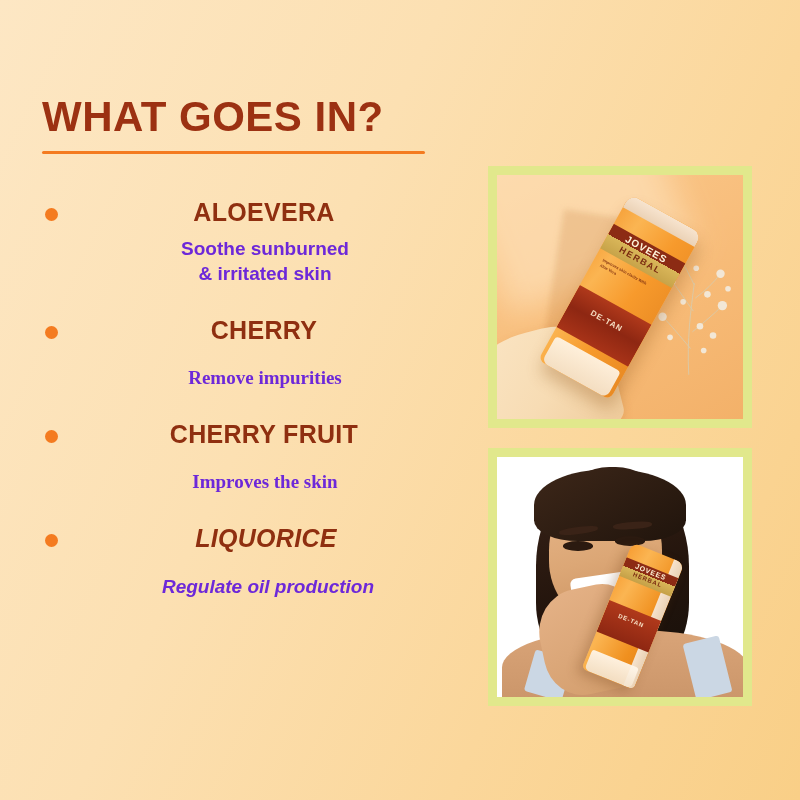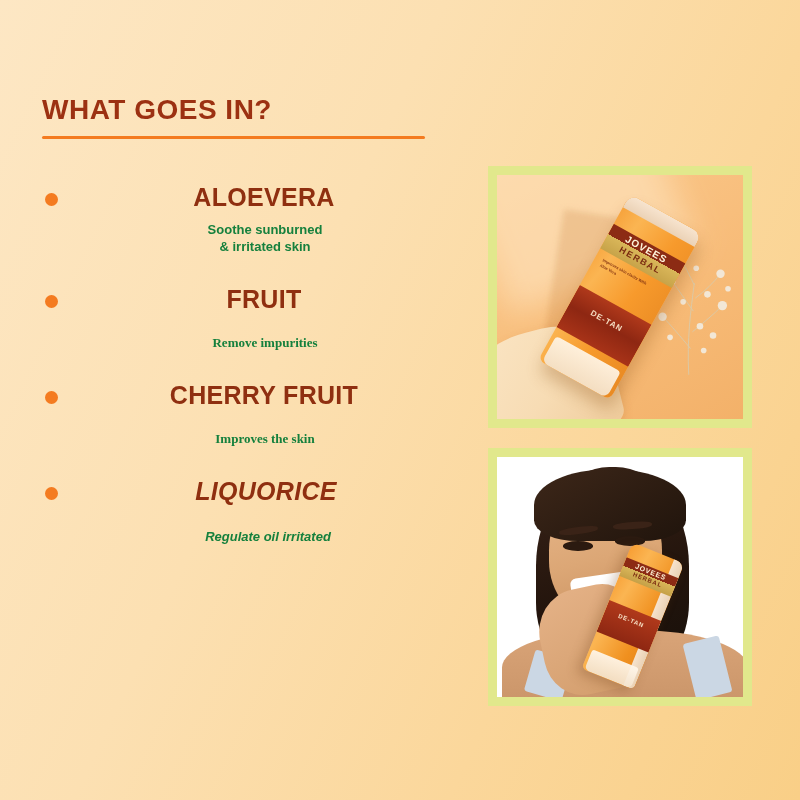--- a/index.html
+++ b/index.html
@@ -15,21 +15,21 @@
 
   
   .left-col {
     position: absolute;
     left: 42px;
     top: 95px;
     width: 400px;
   }
 
   .page-title {
-    font-size: 28px;
+    font-size: 42px;
     font-weight: bold;
     letter-spacing: 0.5px;
     color: #9C3112;
     line-height: 1.05;
     white-space: nowrap;
   }
 
   .title-rule {
     margin-top: 12px;
     width: 383px;
@@ -64,23 +64,23 @@
   .ingredient-name {
     font-size: 25px;
     font-weight: bold;
     letter-spacing: 0.3px;
     color: #8F2F10;
     line-height: 1.15;
   }
 
   .ingredient-desc {
     margin-top: 9px;
-    font-size: 13px;
+    font-size: 19px;
     font-weight: bold;
-    color: #15803d;
+    color: #6d28d9;
     line-height: 1.32;
     white-space: pre-line;
     padding-left: 2px;
   }
   .ingredient.gap-md .ingredient-desc { margin-top: 20px; font-family: Liberation Serif, serif; }
   .ingredient.gap-lg { padding-left: 48px; }
   .ingredient.gap-lg .ingredient-desc { margin-top: 22px; padding-left: 4px; }
 
   
   .photo-frame {
@@ -277,34 +277,34 @@
 
     <li class="ingredient">
       <span class="bullet"></span>
       <div class="ingredient-name">ALOEVERA</div>
       <div class="ingredient-desc">Soothe sunburned
 &amp; irritated skin</div>
     </li>
 
     <li class="ingredient gap-md">
       <span class="bullet"></span>
-      <div class="ingredient-name">FRUIT</div>
+      <div class="ingredient-name">CHERRY</div>
       <div class="ingredient-desc">Remove impurities</div>
     </li>
 
     <li class="ingredient gap-md">
       <span class="bullet"></span>
       <div class="ingredient-name">CHERRY FRUIT</div>
       <div class="ingredient-desc">Improves the skin</div>
     </li>
 
     <li class="ingredient gap-lg">
       <span class="bullet"></span>
       <div class="ingredient-name">LIQUORICE</div>
-      <div class="ingredient-desc">Regulate oil irritated</div>
+      <div class="ingredient-desc">Regulate oil production</div>
     </li>
 
   </ul>
 </div>
 
 <div class="photo-frame" id="frame-product">
   <div class="photo-inner scene-product">
     <div class="soft-light"></div>
     <div class="shadow-slab"></div>
     <div class="towel"></div>

